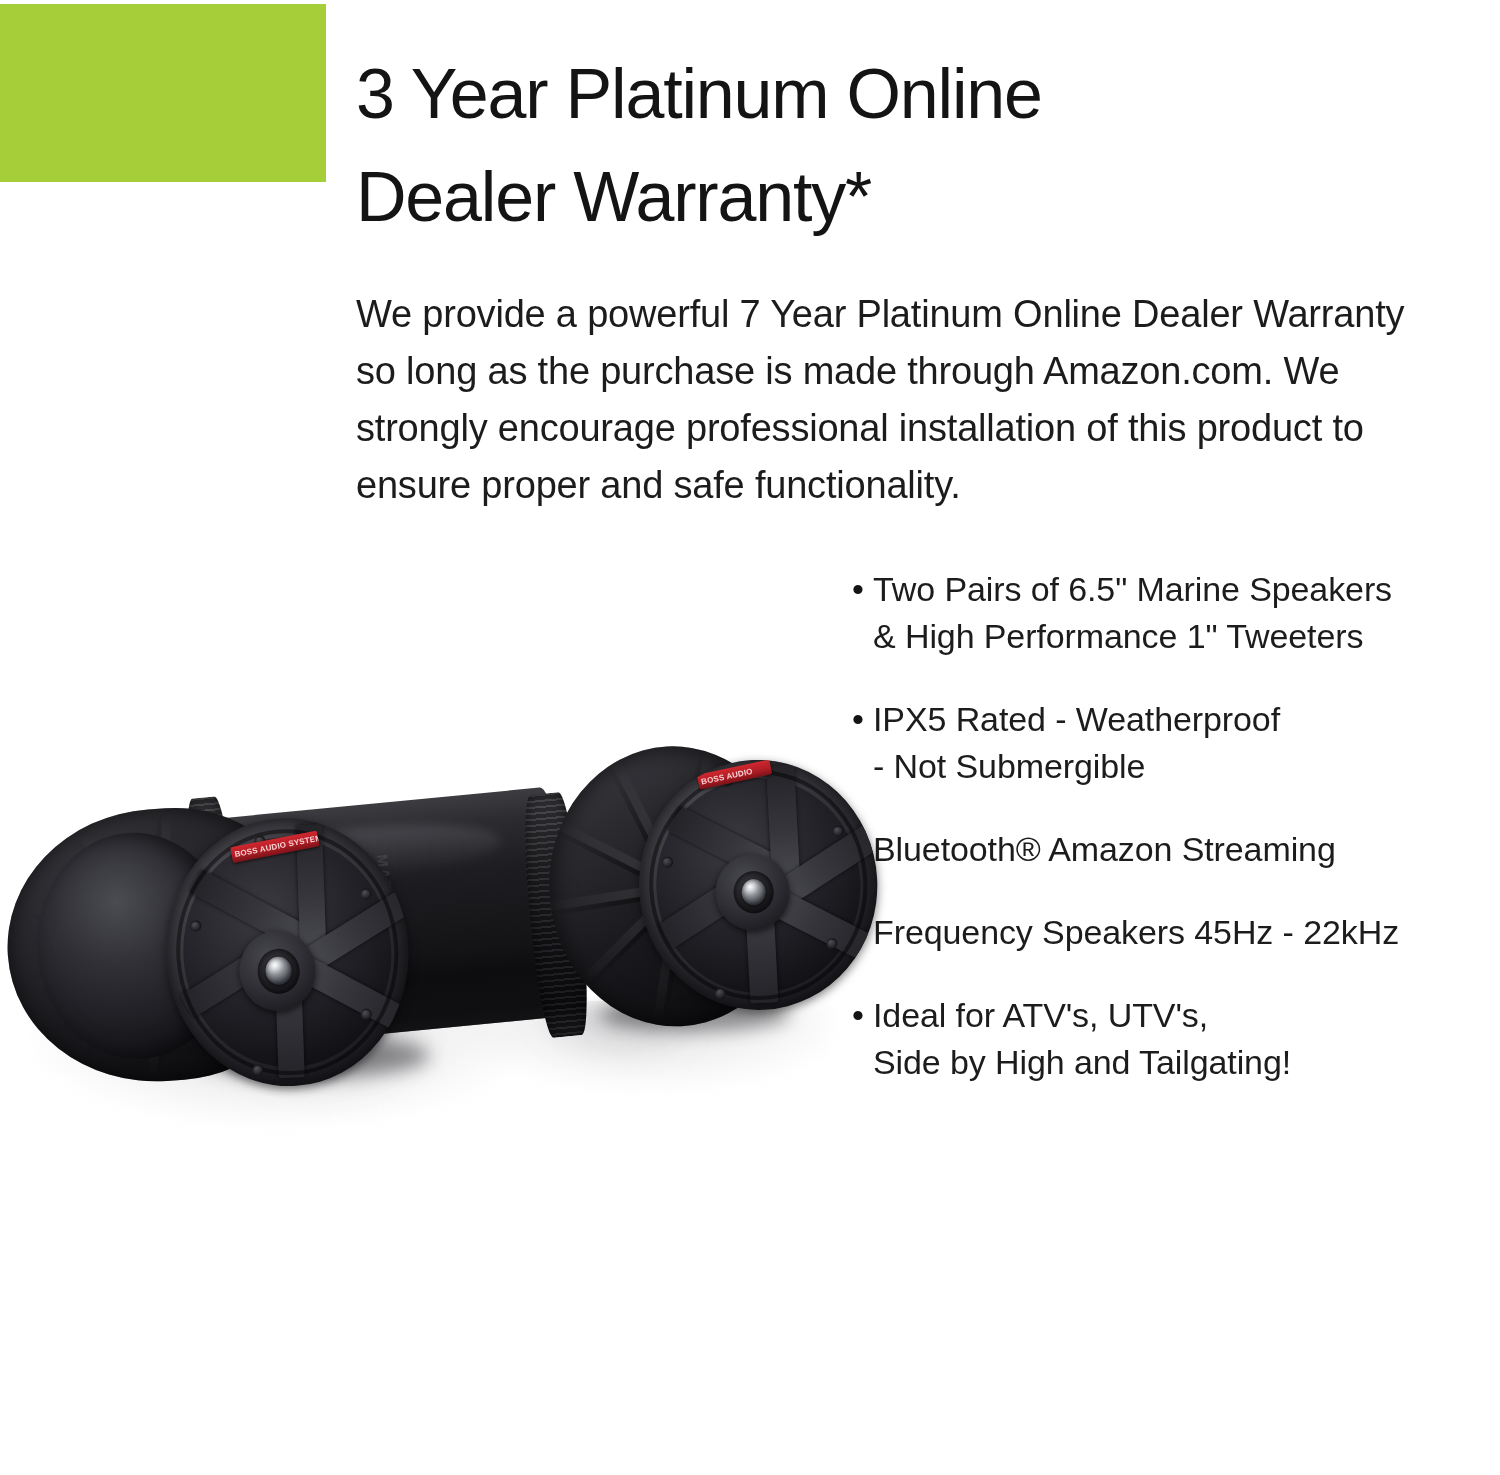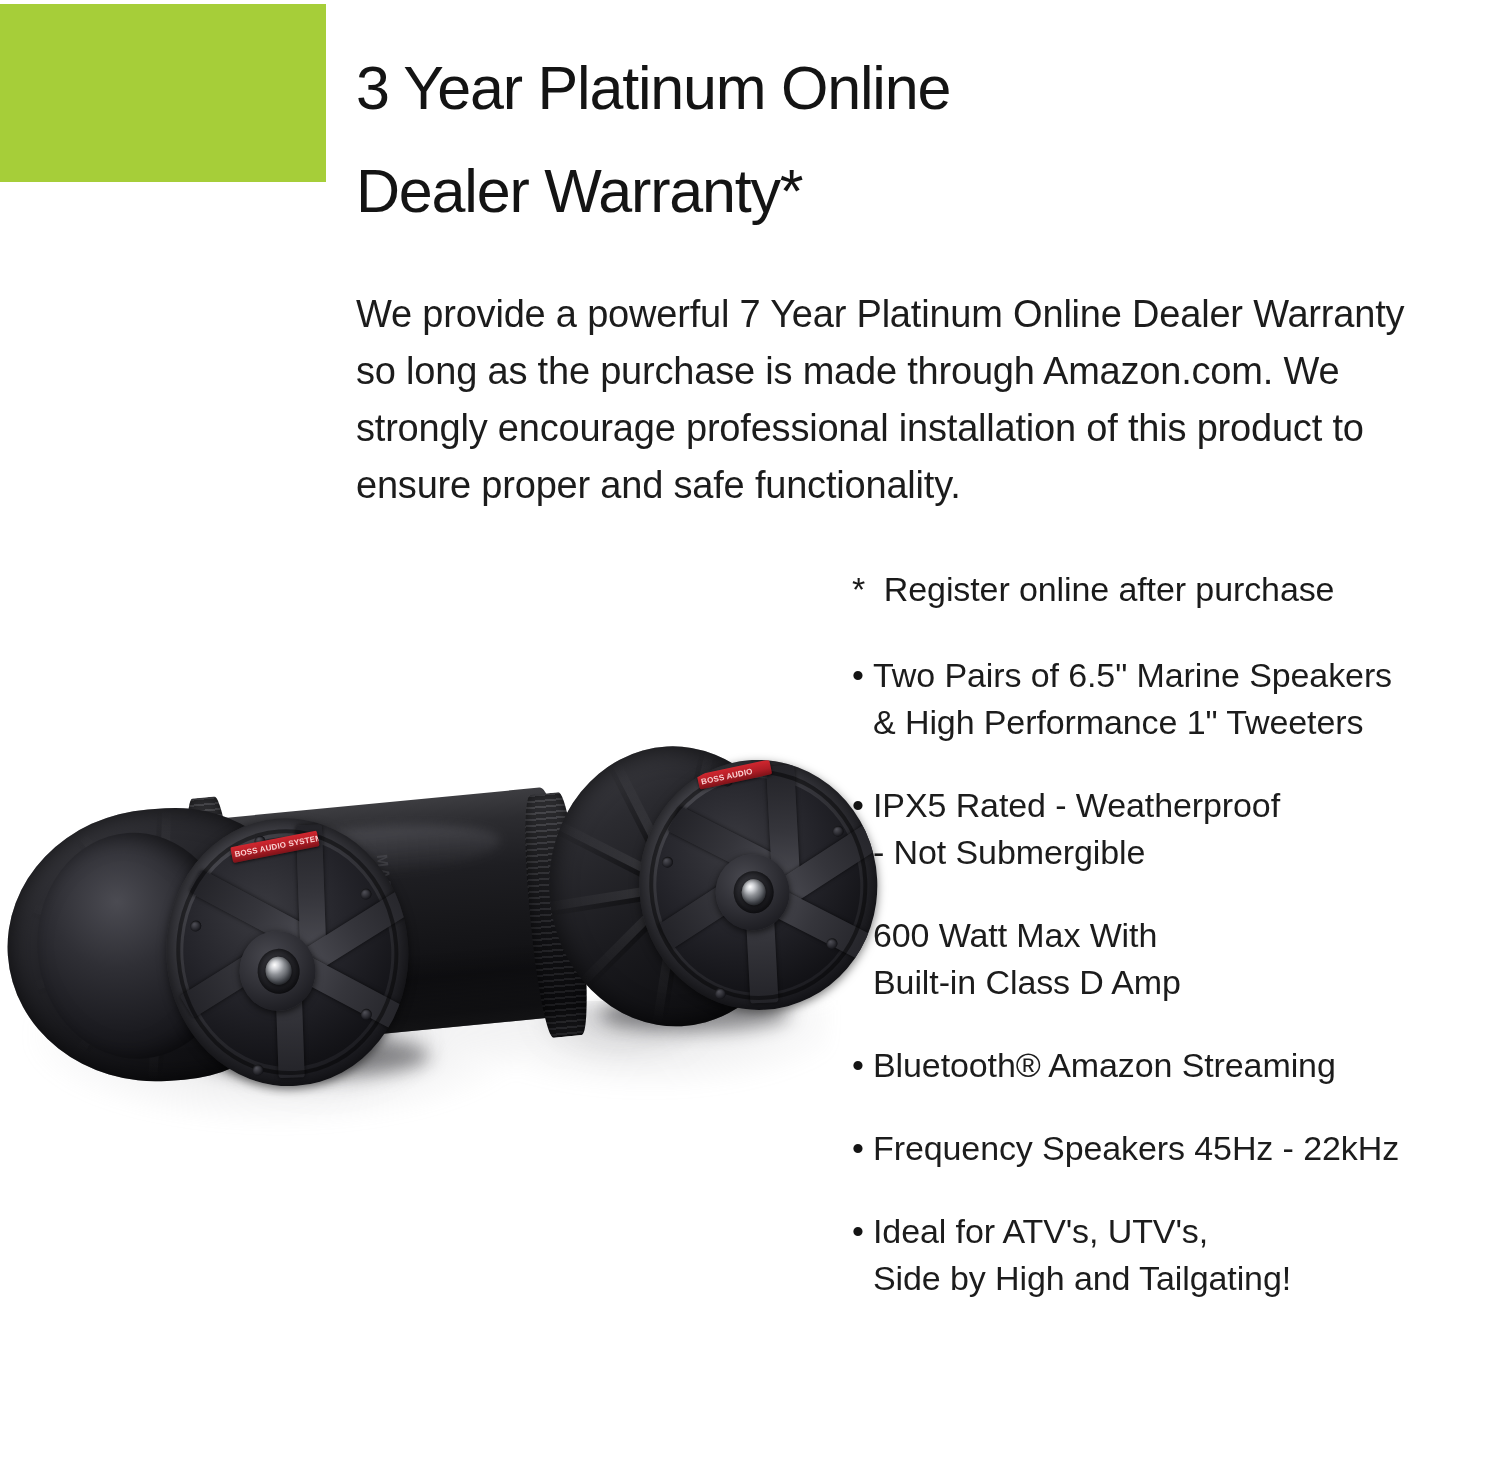--- a/index.html
+++ b/index.html
@@ -26,21 +26,21 @@
     height: 178px;
     background: #A6CE39;
   }
 
   
   #headline {
     position: absolute;
     left: 356px;
     top: -4px;
     width: 1010px;
-    font-size: 61px;
+    font-size: 70px;
     line-height: 103px;
     font-weight: 400;
     letter-spacing: -1.2px;
     color: #141414;
     white-space: pre-line;
   }
 
   
   #intro-paragraph {
     position: absolute;
@@ -369,39 +369,33 @@
 
 <div id="green-block"></div>
 
 <h1 id="headline">3 Year Platinum Online
 Dealer Warranty*</h1>
 
 <p id="intro-paragraph">We provide a powerful 7 Year Platinum Online Dealer Warranty so long as the purchase is made through Amazon.com. We strongly encourage professional installation of this product to ensure proper and safe functionality.</p>
 
 <div id="feature-list">
 
-  <div class="feat-note">*  Register online after purchase</div>
 
   <div class="feat-item">
     <span class="feat-bullet">•</span>
     <span class="feat-text">Two Pairs of  6.5" Marine Speakers
 &amp; High Performance 1" Tweeters</span>
   </div>
 
   <div class="feat-item">
     <span class="feat-bullet">•</span>
     <span class="feat-text">IPX5 Rated - Weatherproof
  - Not Submergible</span>
   </div>
 
-  <div class="feat-item">
-    <span class="feat-bullet">•</span>
-    <span class="feat-text">600 Watt Max With
-Built-in Class D Amp</span>
-  </div>
 
   <div class="feat-item">
     <span class="feat-bullet">•</span>
     <span class="feat-text">Bluetooth® Amazon Streaming</span>
   </div>
 
   <div class="feat-item">
     <span class="feat-bullet">•</span>
     <span class="feat-text">Frequency Speakers 45Hz - 22kHz</span>
   </div>

